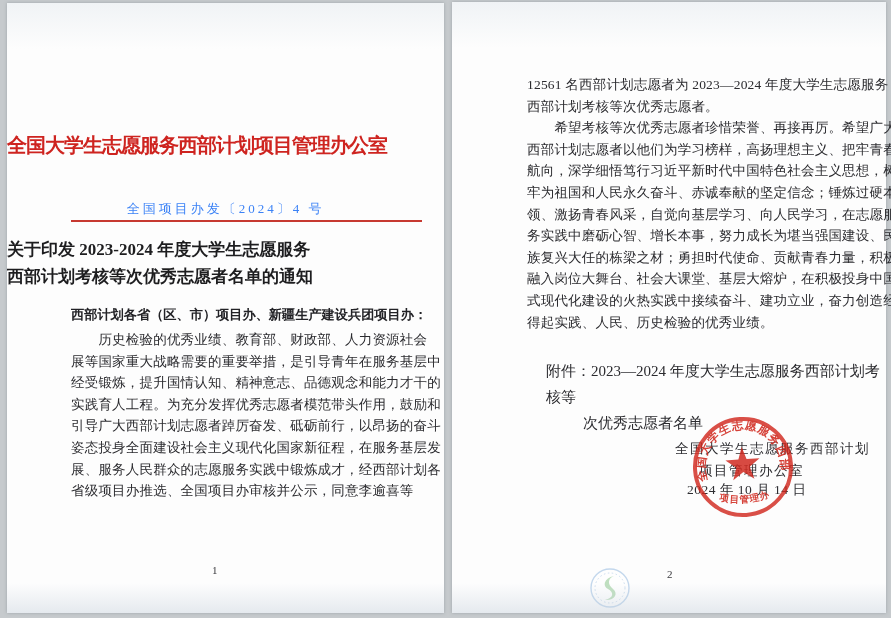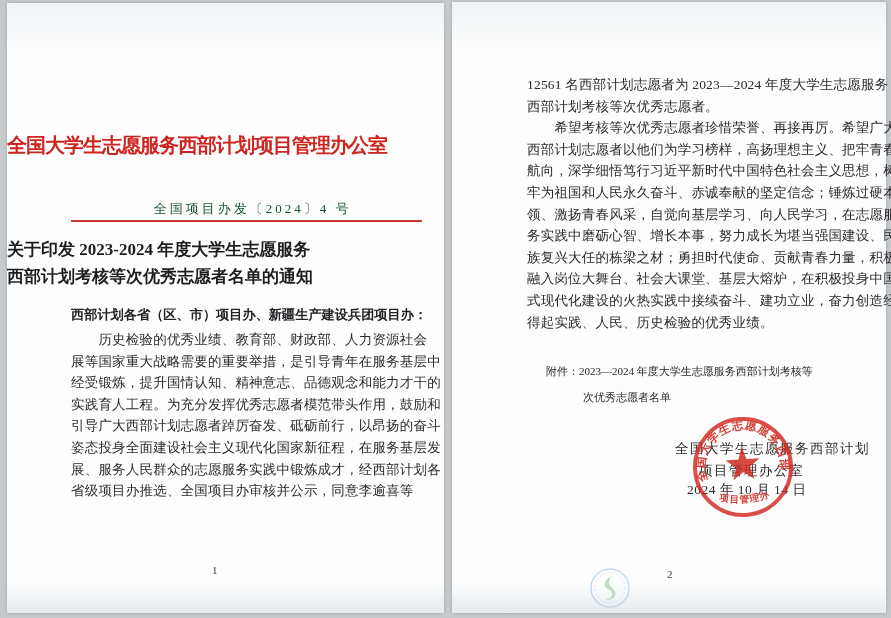--- a/index.html
+++ b/index.html
@@ -28,21 +28,21 @@
   #pageR{left:452px;top:2px;width:434px;height:611px;}
 
   .abs{position:absolute;}
   .red-title{
     top:129px;left:0;width:100%;text-align:left;
     font-weight:bold;font-size:20px;letter-spacing:-1px;
     color:#ce2420;
   }
   .doc-num{
     top:197px;left:0;width:100%;text-align:center;
-    font-size:13px;letter-spacing:3px;color:#14532d;padding-left:27px;
+    font-size:13px;letter-spacing:3px;color:#3b82f6;
   }
   .red-rule{
     top:217px;left:64px;width:351px;height:2px;background:#c73931;
   }
   .doc-title{
     top:233px;left:0;width:100%;text-align:left;
     font-weight:bold;font-size:17px;line-height:27px;color:#1d1d1f;
   }
   .salutation{
     top:303px;left:64px;width:355px;
@@ -51,21 +51,21 @@
     white-space:nowrap;
   }
   .body-block{
     left:64px;width:356px;font-size:13.5px;line-height:21.6px;
     color:#2b2b2f;letter-spacing:.2px;
   }
   #bodyL{top:326px;}
   #bodyR{top:72px;left:65px;margin-left:10px;}
   .body-line{white-space:nowrap;}
   .attachment{
-    top:356px;left:94px;font-size:11px;line-height:26px;color:#2b2b2f;
+    top:356px;left:94px;font-size:15px;line-height:26px;color:#2b2b2f;
   }
   .attachment .line2{padding-left:37px;}
   .signer1{top:438px;left:223px;font-size:13.5px;letter-spacing:1.5px;color:#2e2e32;white-space:nowrap;}
   .signer2{top:460px;left:247px;font-size:13.5px;letter-spacing:1.5px;color:#2e2e32;white-space:nowrap;}
   .sign-date{top:479px;left:235px;font-size:13.5px;letter-spacing:.5px;color:#2e2e32;white-space:nowrap;}
   .page-num{font-size:11px;color:#3a3a3e;}
   #pn1{top:561px;left:205px;}
   #pn2{top:566px;left:215px;}
   .seal{top:403px;left:229px;width:124px;height:124px;opacity:.88;transform:rotate(-4deg);}
   .watermark{top:564px;left:136px;width:44px;height:44px;opacity:.6;}

